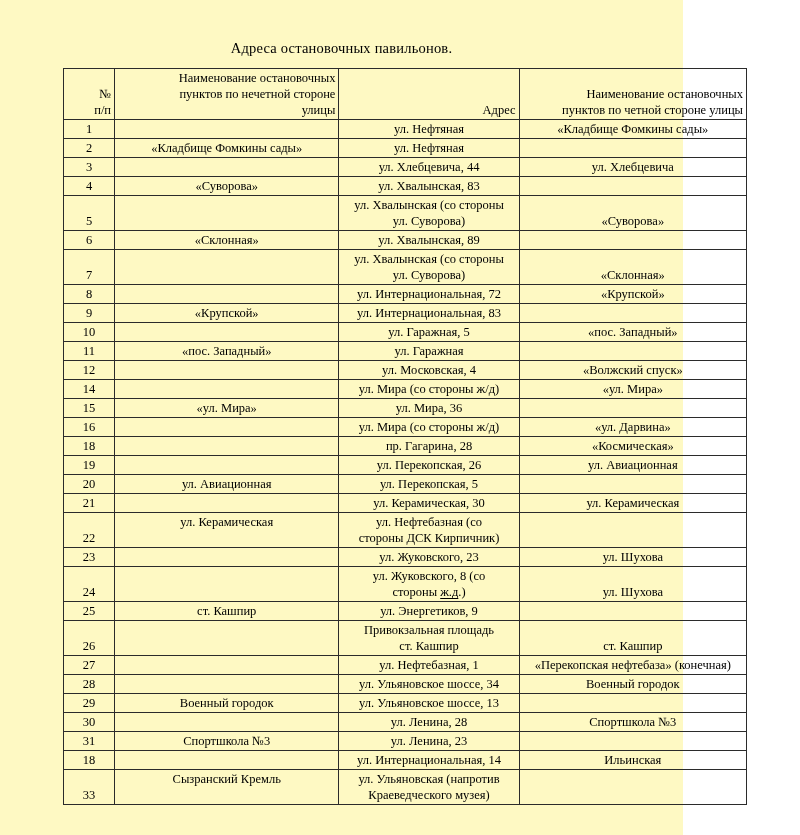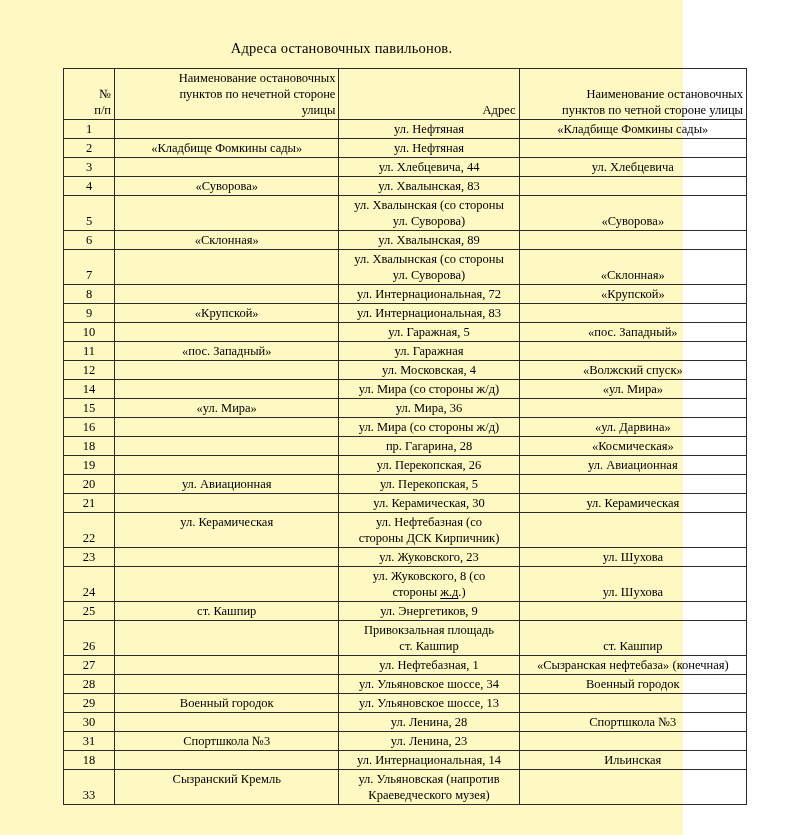--- a/index.html
+++ b/index.html
@@ -239,21 +239,21 @@
           <td>26</td>
           <td></td>
           <td>Привокзальная площадь
 ст. Кашпир</td>
           <td>ст. Кашпир</td>
         </tr>
         <tr>
           <td>27</td>
           <td></td>
           <td>ул. Нефтебазная, 1</td>
-          <td>«Сызранская нефтебаза» (конечная)</td>
+          <td>«Перекопская нефтебаза» (конечная)</td>
         </tr>
         <tr>
           <td>28</td>
           <td></td>
           <td>ул. Ульяновское шоссе, 34</td>
           <td>Военный городок</td>
         </tr>
         <tr>
           <td>29</td>
           <td>Военный городок</td>

